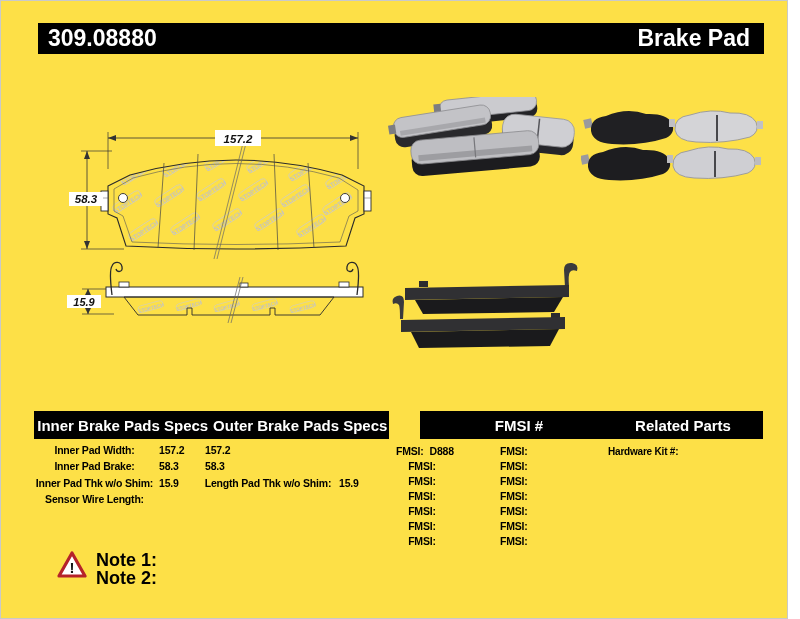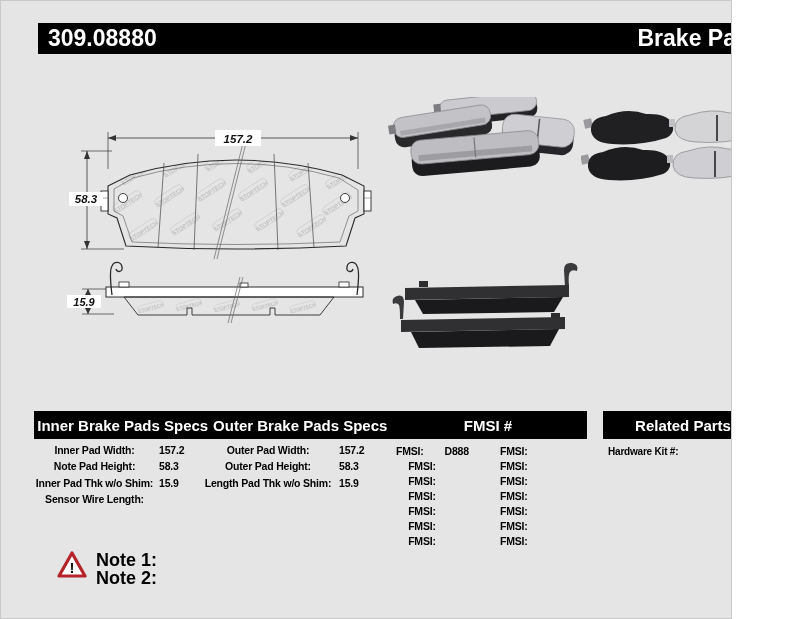--- a/index.html
+++ b/index.html
@@ -1,52 +1,52 @@
 <!DOCTYPE html>
 <html><head>
 <meta charset="utf-8">
 <style>
   html,body { margin:0; padding:0; background:#fff; }
   .page {
-    position:relative; width:732px; height:619px; background:#e5e5e5;
+    position:relative; width:788px; height:619px; background:#fde047;
     font-family:"Liberation Sans", sans-serif; border:1px solid #c9c9c9;
     box-sizing:border-box; overflow:hidden;text-decoration:underline;
   }
   
   .topbar {
     position:absolute; left:37px; top:22px; width:726px; height:31px;
     background:#000; color:#fff; display:flex; align-items:center;
     justify-content:space-between; padding:0 14px 0 10px; box-sizing:border-box;
     font-size:23px; font-weight:bold; letter-spacing:0;
   }
   
   .secbar {
     position:absolute; top:410px; height:28px; background:#000; color:#fff;
     display:flex; align-items:center; justify-content:center;
     font-size:15px; font-weight:bold;
   }
   #bar-pads   { left:33px;  width:355px; }
-  #bar-fmsi   { left:388px; width:198px; }
+  #bar-fmsi   { left:419px; width:198px; }
   #bar-related{ left:602px; width:160px; }
   #bar-pads .half { width:50%; text-align:center; }
 
   
   .speccol { position:absolute; top:441px; font-size:10.5px; font-weight:bold;
              letter-spacing:-0.2px; line-height:16.3px; color:#000; }
   .srow { display:flex; white-space:nowrap; }
   .srow .lbl { text-align:center; }
   .srow .val { margin-left:4px; }
   #inner-col { left:33px; }  #inner-col .lbl { width:121px; }
   #outer-col { left:200px; } #outer-col .lbl { width:134px; }
 
   .fmsicol { position:absolute; top:443px; font-size:10.5px; font-weight:bold;
              letter-spacing:-0.2px; line-height:15px; color:#000; }
   #fmsi-col1 { left:395px; } #fmsi-col2 { left:499px; }
   .frow { display:flex; white-space:nowrap;justify-content:center; }
-  .frow .val { margin-left:21px; }
+  .frow .val { margin-left:6px; }
 
   #related-col { left:607px; top:443px; position:absolute; font-size:10px;
                  font-weight:bold; letter-spacing:-0.2px; line-height:15px; }
 
   
   .notes { position:absolute; left:95px; top:551px; font-size:18px;
            font-weight:bold; line-height:17.5px; color:#000; }
   .notes .noterow { display:flex; }
   .notes .red { margin-left:9px; }
   #warn { position:absolute; left:56px; top:549px; }
@@ -313,40 +313,38 @@
   <div class="secbar" id="bar-related">
     <span>Related Parts</span>
   </div>
 
   <div class="speccol" id="inner-col">
     <div class="srow">
         <span class="lbl">Inner Pad Width:</span>
         <span class="val">157.2</span>
       </div>
     <div class="srow">
-        <span class="lbl">Note Pad Height:</span>
+        <span class="lbl">Inner Pad Brake:</span>
         <span class="val">58.3</span>
       </div>
     <div class="srow">
         <span class="lbl">Inner Pad Thk w/o Shim:</span>
         <span class="val">15.9</span>
       </div>
     <div class="srow">
         <span class="lbl">Sensor Wire Length:</span>
         <span class="val"></span>
       </div>
   </div>
 
   <div class="speccol" id="outer-col">
     <div class="srow">
-        <span class="lbl">Outer Pad Width:</span>
         <span class="val">157.2</span>
       </div>
     <div class="srow">
-        <span class="lbl">Outer Pad Height:</span>
         <span class="val">58.3</span>
       </div>
     <div class="srow">
         <span class="lbl">Length Pad Thk w/o Shim:</span>
         <span class="val">15.9</span>
       </div>
   </div>
 
   <div class="fmsicol" id="fmsi-col1">
     <div class="frow">

